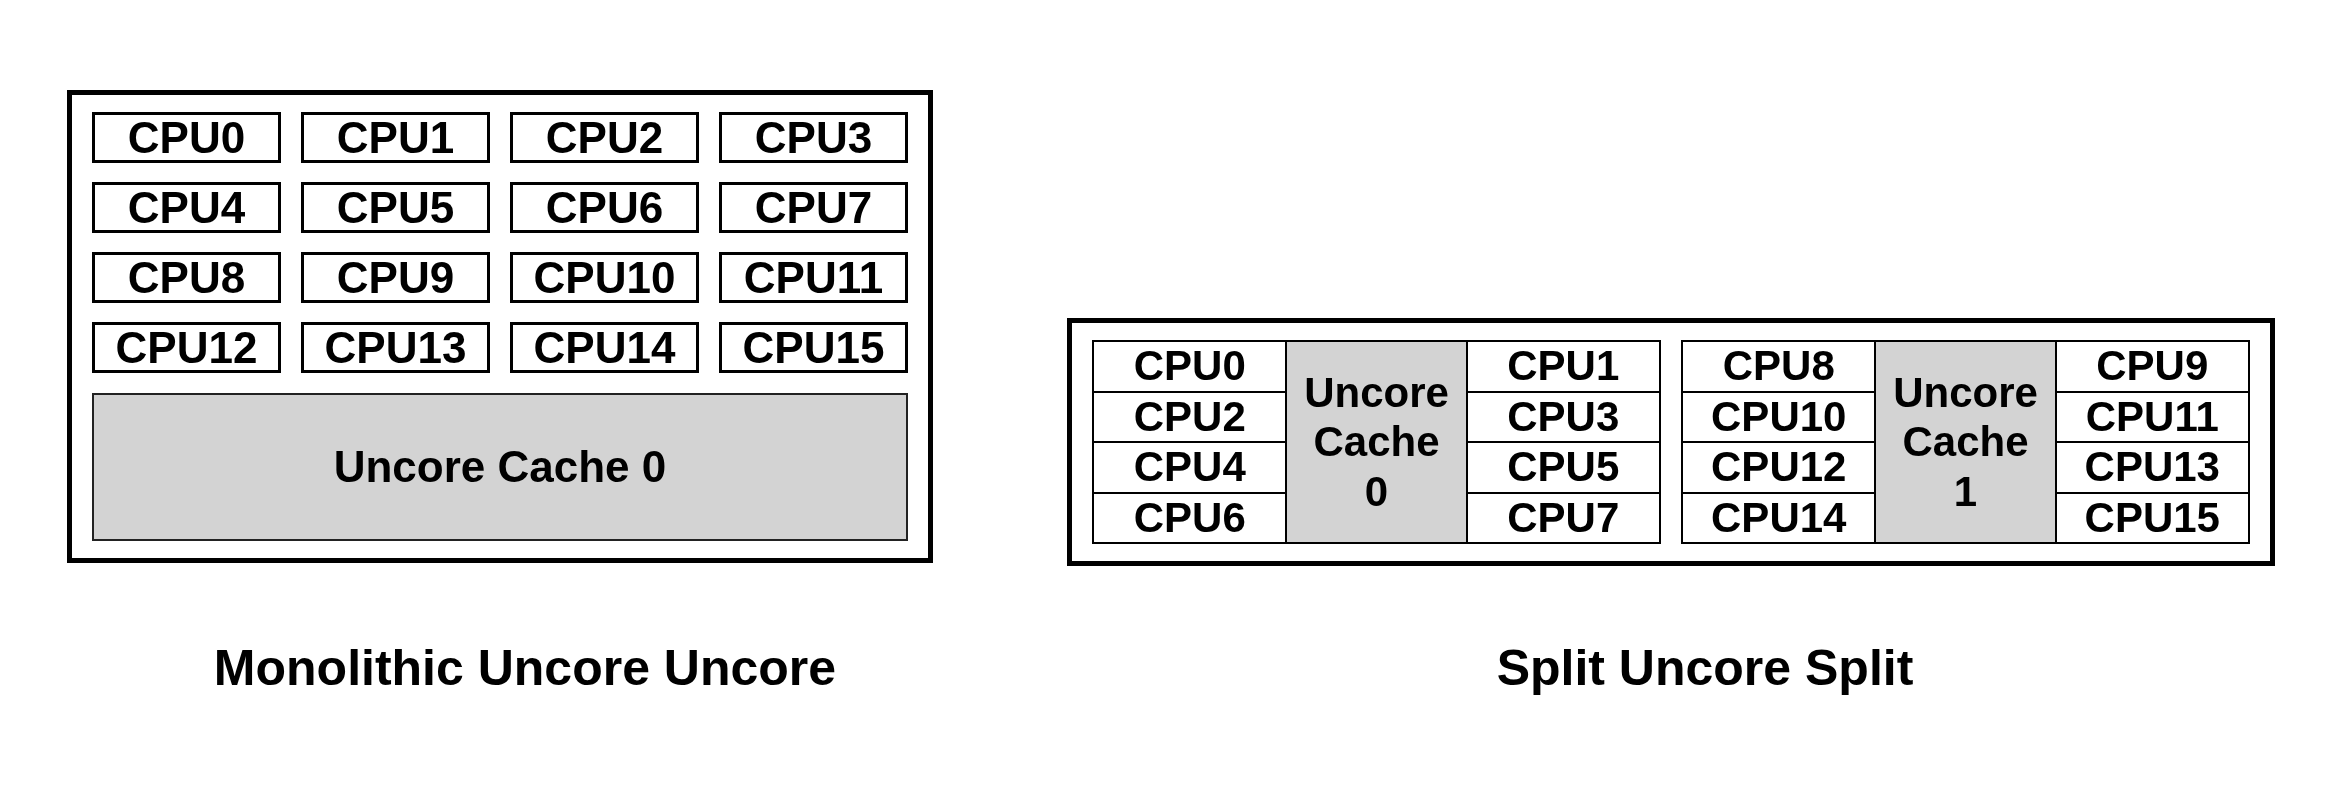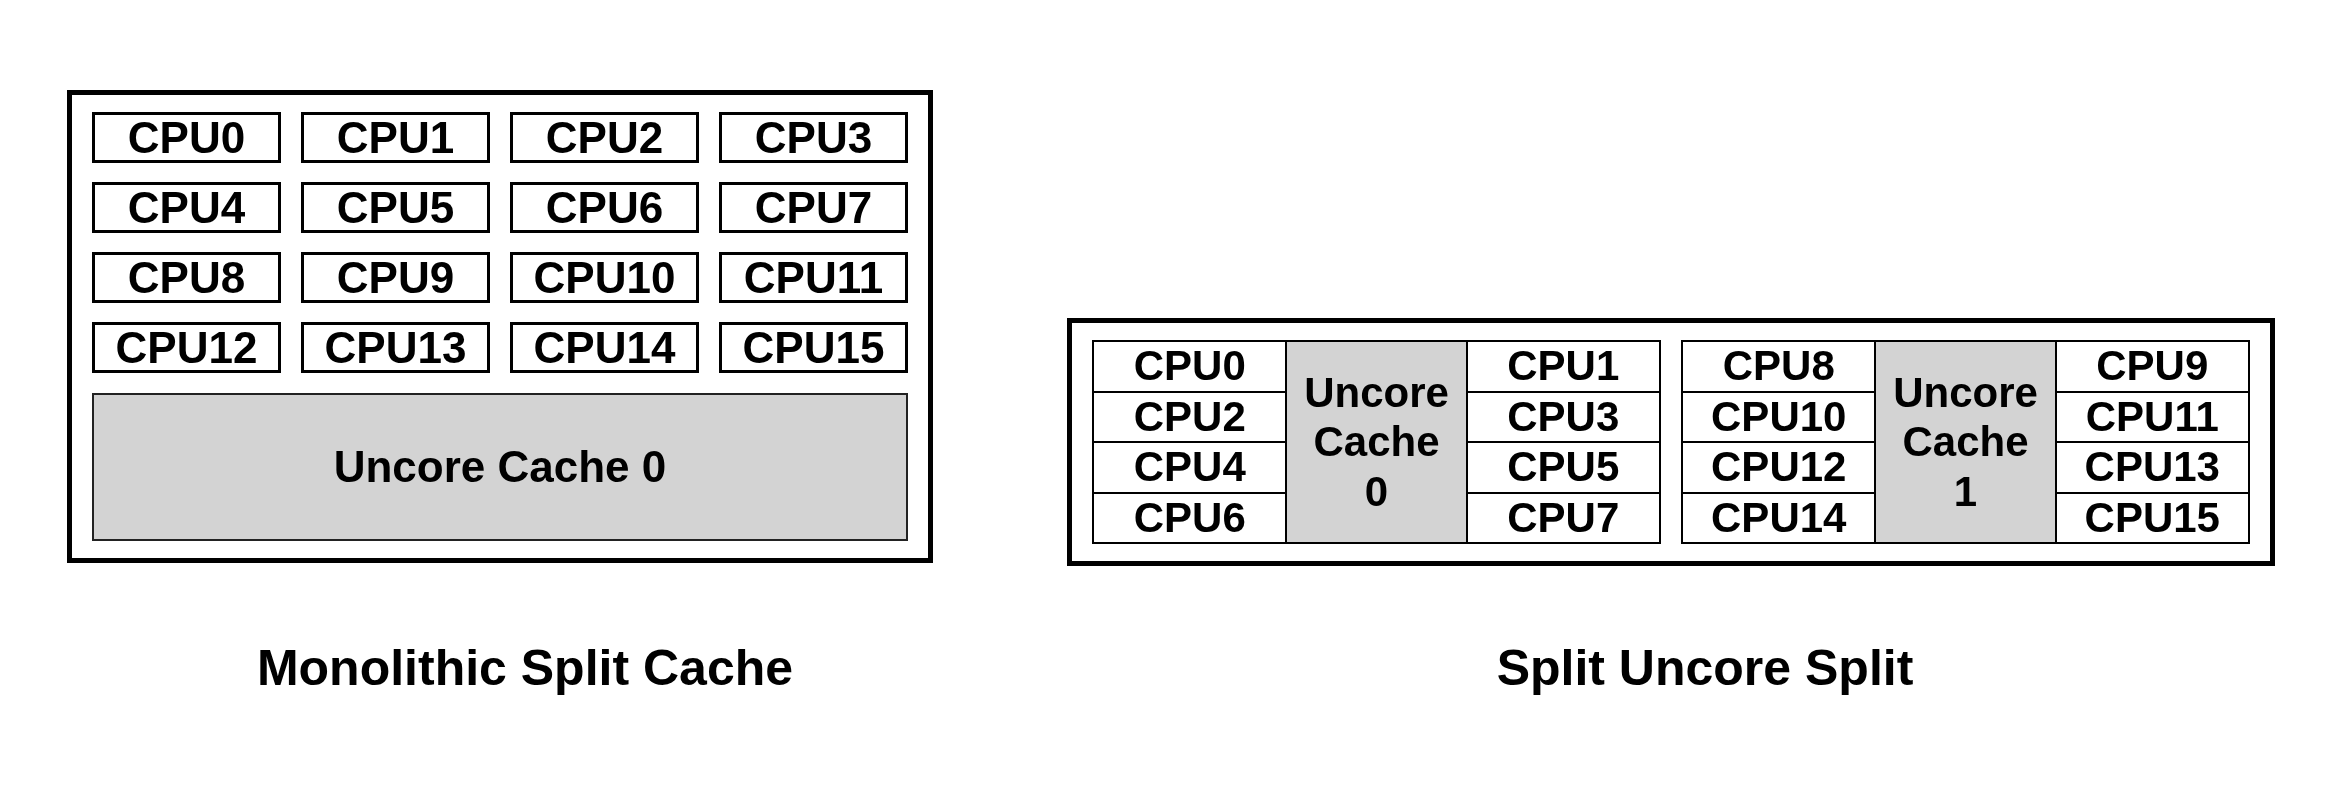--- a/index.html
+++ b/index.html
@@ -83,21 +83,21 @@
         <div class="cpu-box">CPU11</div>
         <div class="cpu-box">CPU12</div>
         <div class="cpu-box">CPU13</div>
         <div class="cpu-box">CPU14</div>
         <div class="cpu-box">CPU15</div>
       </div>
     <div class="uncore-mono" style="background: rgb(211, 211, 211);">
       <span>Uncore Cache 0</span>
     </div>
   </div>
-  <div class="caption caption-mono">Monolithic Split Cache</div>
+  <div class="caption caption-mono">Monolithic Uncore Uncore</div>
 </section>
 
 <section>
   <div class="split-outer">
 
   <div class="cluster">
         <div class="cpu-col">
           <div class="cpu-cell">CPU0</div>
           <div class="cpu-cell">CPU2</div>
           <div class="cpu-cell">CPU4</div>

